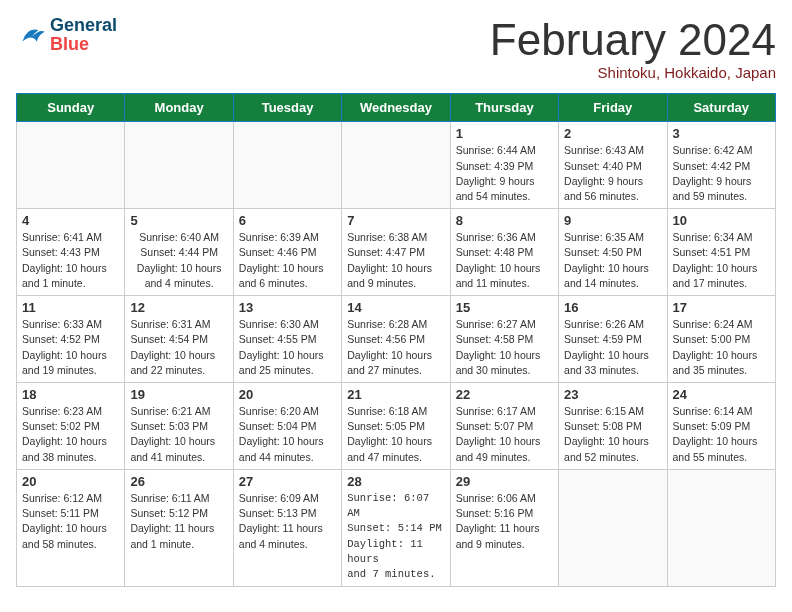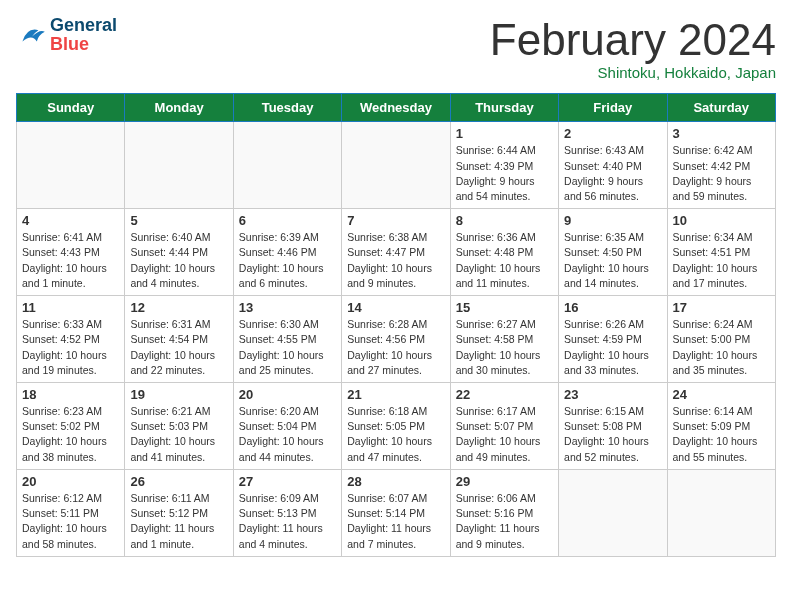--- a/index.html
+++ b/index.html
@@ -20,21 +20,21 @@
       text-align: right;
     }
     .main-title {
       font-size: 44px;
       font-weight: normal;
       color: #333;
       line-height: 1.1;
     }
     .subtitle {
       font-size: 15px;
-      color: #15803d;
+      color: #7f1d1d;
     }
     .calendar {
       width: 100%;
       border-collapse: collapse;
       border: 1px solid #ccc;
     }
     .calendar th {
       background-color: #15803d;
       color: #fff;
       text-align: center;
@@ -153,21 +153,21 @@
       <tr>
         <td>
           <span class="day-number">4</span>
           <div class="day-info" style="white-space: pre-line;">Sunrise: 6:41 AM
 Sunset: 4:43 PM
 Daylight: 10 hours
 and 1 minute.</div>
         </td>
         <td>
           <span class="day-number">5</span>
-          <div class="day-info" style="white-space: pre-line;">Sunrise: 6:40 AM
+          <div class="day-info" style="white-space: pre-line; text-align: center;">Sunrise: 6:40 AM
 Sunset: 4:44 PM
 Daylight: 10 hours
 and 4 minutes.</div>
         </td>
         <td>
           <span class="day-number">6</span>
           <div class="day-info" style="white-space: pre-line;">Sunrise: 6:39 AM
 Sunset: 4:46 PM
 Daylight: 10 hours
 and 6 minutes.</div>
@@ -320,21 +320,21 @@
         </td>
         <td>
           <span class="day-number">27</span>
           <div class="day-info" style="white-space: pre-line;">Sunrise: 6:09 AM
 Sunset: 5:13 PM
 Daylight: 11 hours
 and 4 minutes.</div>
         </td>
         <td>
           <span class="day-number">28</span>
-          <div class="day-info" style="white-space: pre-line;">Sunrise: 6:07 AM
+          <div class="day-info" style="white-space: pre-line; font-family: Liberation Mono, monospace;">Sunrise: 6:07 AM
 Sunset: 5:14 PM
 Daylight: 11 hours
 and 7 minutes.</div>
         </td>
         <td>
           <span class="day-number">29</span>
           <div class="day-info" style="white-space: pre-line;">Sunrise: 6:06 AM
 Sunset: 5:16 PM
 Daylight: 11 hours
 and 9 minutes.</div>

